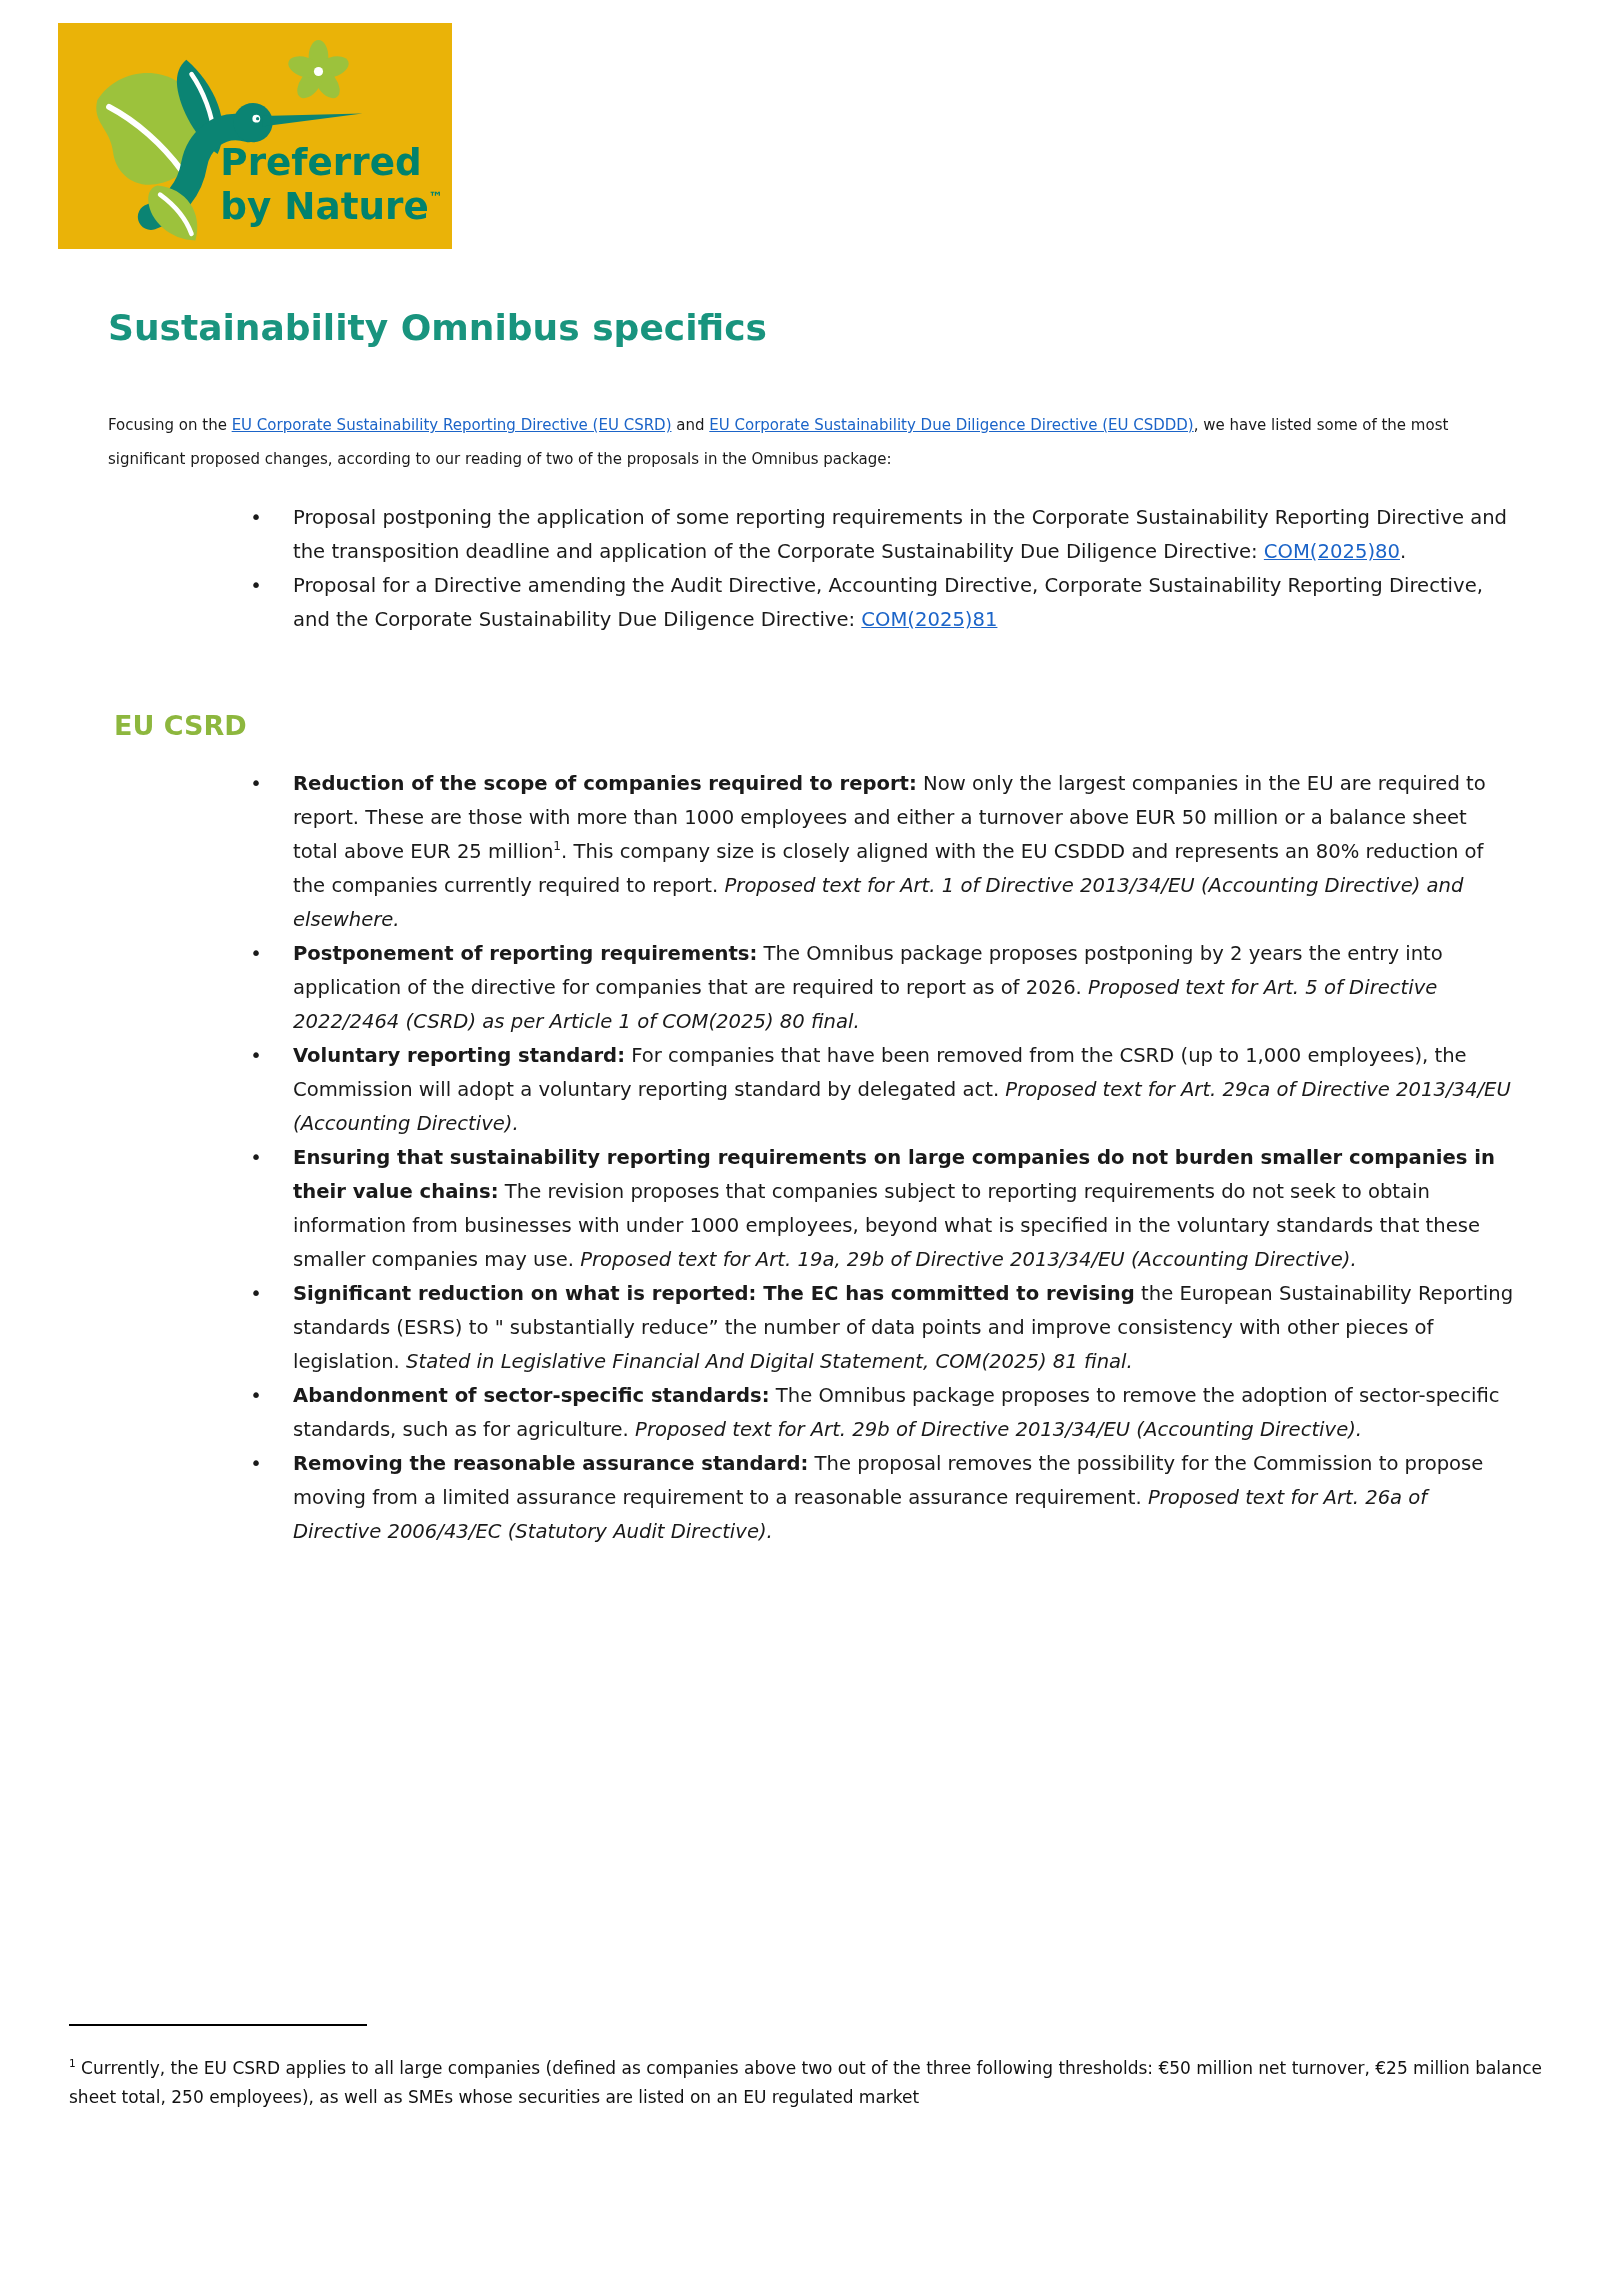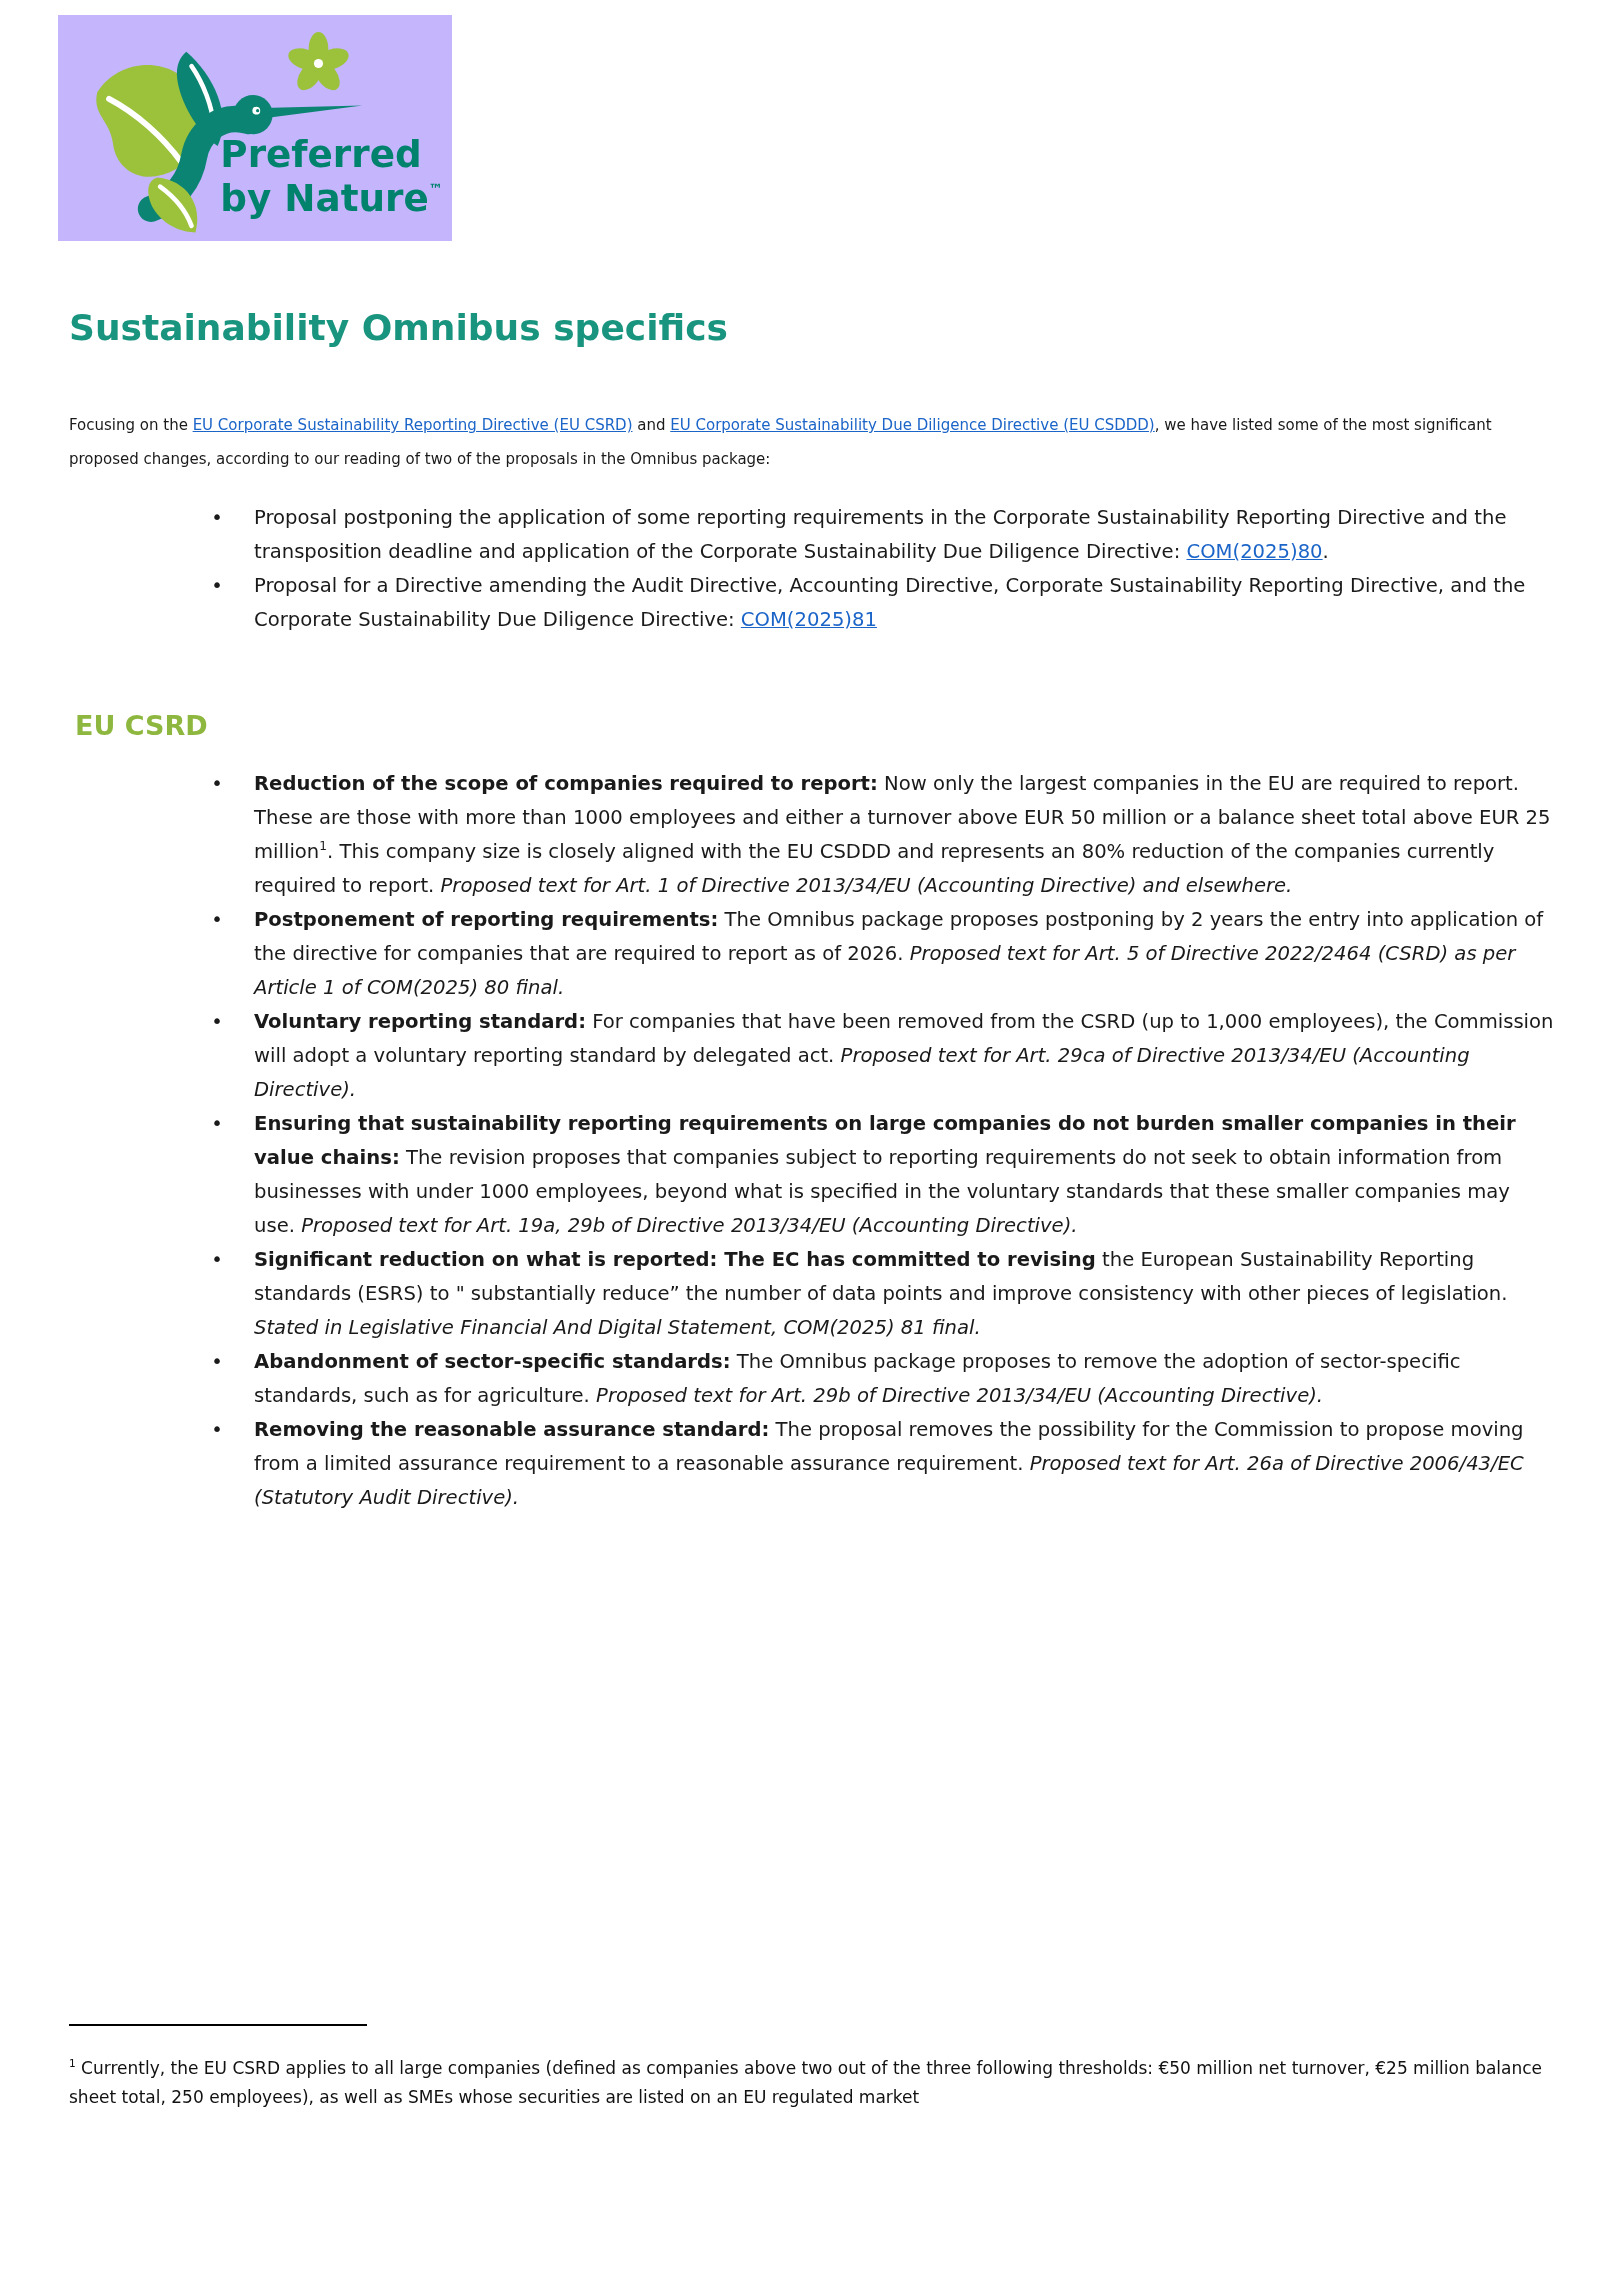--- a/index.html
+++ b/index.html
@@ -2,26 +2,26 @@
 <html style="font-size:10.5px"><head>
 <meta charset="utf-8">
 <style>
   html,body{margin:0;padding:0;}
   body{
     width:1623px;height:2295px;background:#ffffff;
     font-family:"DejaVu Sans","Liberation Sans",sans-serif;
     color:#1a1a1a;overflow:hidden;
   }
   .page{position:relative;width:1623px;height:2295px;}
-  .content{padding:0 69px;}
+  .content{padding:0 108px;}
 
   
   .logo-box{
-    position:absolute;left:58px;top:15px;width:394px;height:226px;
-    background:#c4b5fd;
+    position:absolute;left:58px;top:23px;width:394px;height:226px;
+    background:#eab308;
   }
   .logo-box svg{width:100%;height:100%;display:block;}
 
   
   h1.doc-title{
     margin:0;padding-top:306px;
     font-size:36px;line-height:1.2;font-weight:bold;color:#19947E;
     letter-spacing:0px;
   }
   .doc-subtitle{margin-top:19.6px;font-size:19.6px;font-weight:bold;color:#111;}

